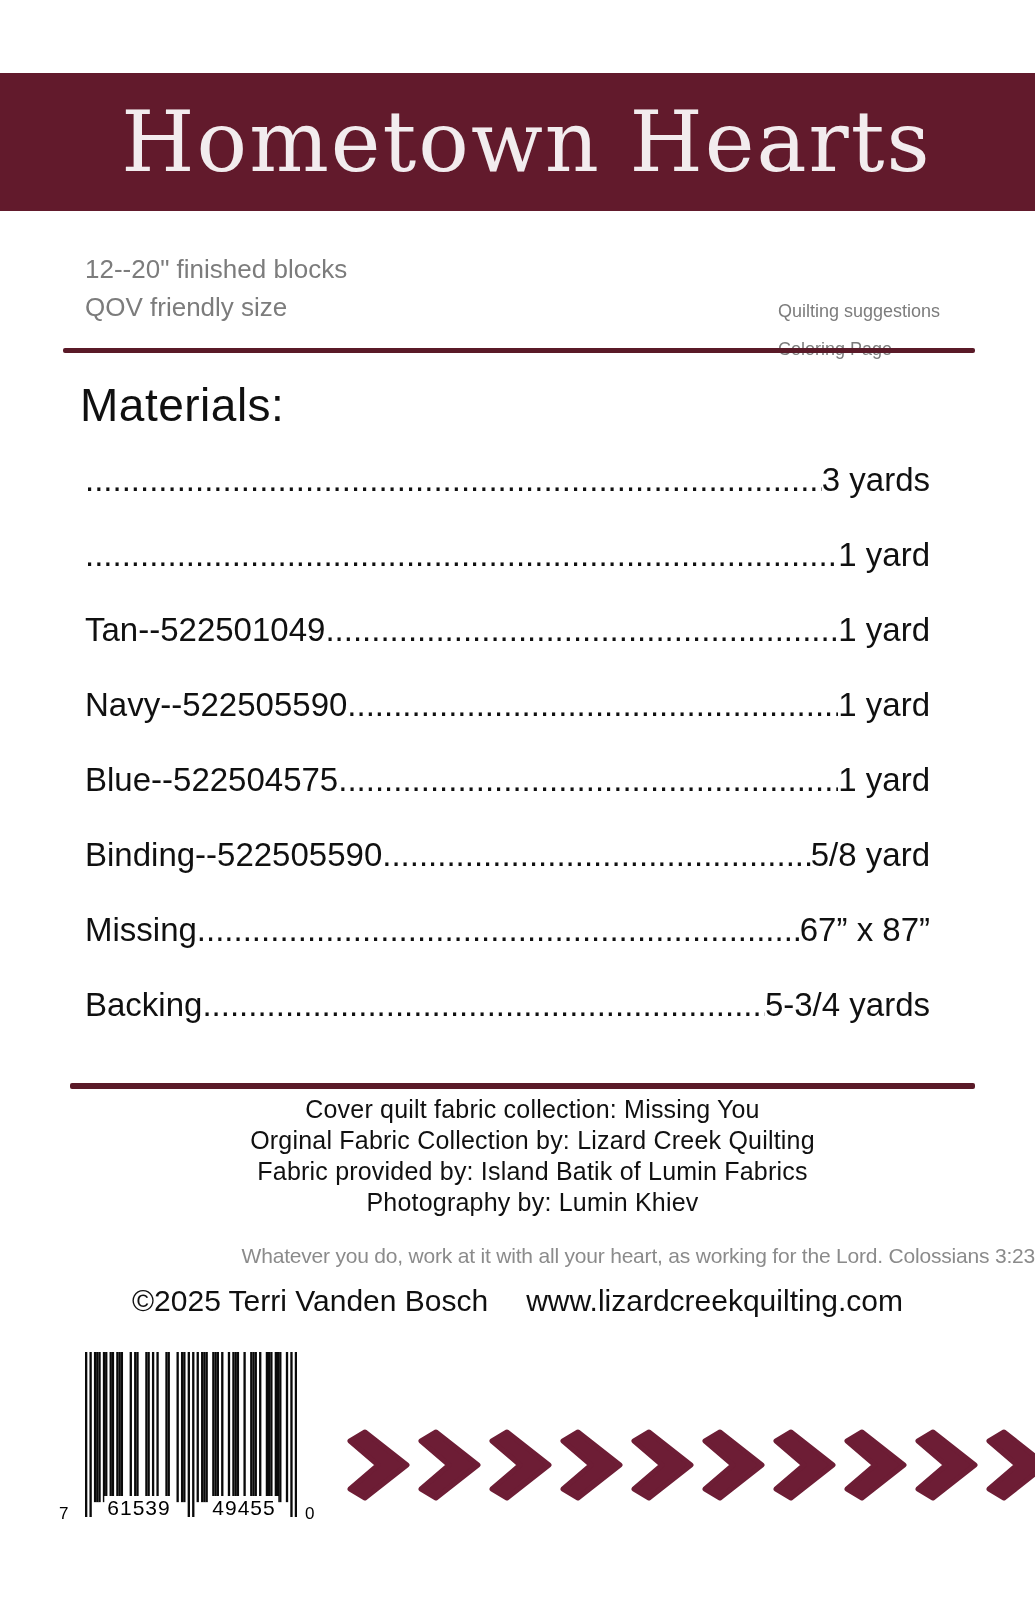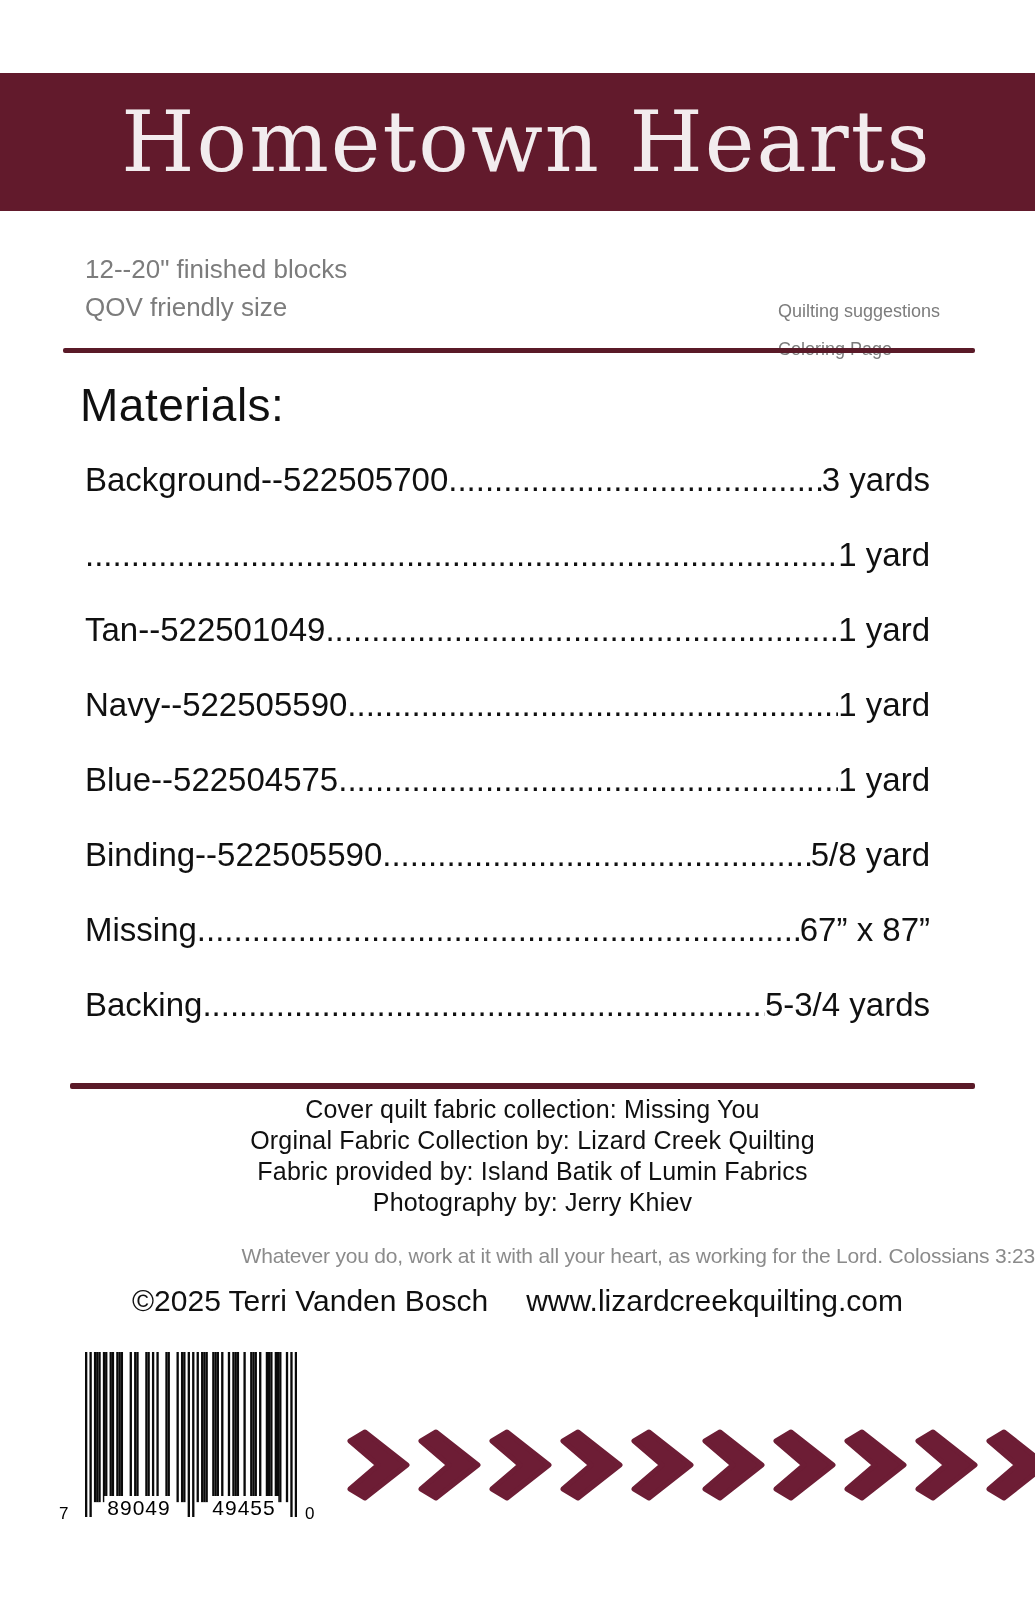--- a/index.html
+++ b/index.html
@@ -113,21 +113,20 @@
     <div>Quilting suggestions</div>
     <div>Coloring Page</div>
   </div>
 
   <div class="rule rule-1"></div>
 
   <div class="materials-heading">Materials:</div>
 
   <div class="materials-list">
     <div class="mrow">
-      <span class="mlabel">Background--522505700</span>
         <span class="leader"></span>
         <span class="mvalue">3 yards</span>
     </div>
     <div class="mrow">
         <span class="leader"></span>
         <span class="mvalue">1 yard</span>
     </div>
     <div class="mrow">
       <span class="mlabel">Tan--522501049</span>
         <span class="leader"></span>
@@ -159,21 +158,21 @@
         <span class="mvalue">5-3/4 yards</span>
     </div>
   </div>
 
   <div class="rule rule-2"></div>
 
   <div class="credits">
     <div>Cover quilt fabric collection: Missing You</div>
     <div>Orginal Fabric Collection by:  Lizard Creek Quilting</div>
     <div>Fabric provided by: Island Batik of Lumin Fabrics</div>
-    <div>Photography by: Jerry Khiev</div>
+    <div>Photography by: Lumin Khiev</div>
   </div>
 
   <div class="verse">Whatever you do, work at it with all your heart, as working for the Lord. Colossians 3:23</div>
 
   <div class="copyright">
     <span>©2025 Terri Vanden Bosch</span><span class="site">www.lizardcreekquilting.com</span>
   </div>
 
   <div class="barcode">
     <svg width="212" height="165" viewBox="0 0 95 100" preserveAspectRatio="none">
@@ -224,21 +223,21 @@
         <rect x="82" y="0" width="1.04" height="91" fill="#0a0a0a"></rect>
         <rect x="83" y="0" width="1.04" height="91" fill="#0a0a0a"></rect>
         <rect x="85" y="0" width="1.04" height="91" fill="#0a0a0a"></rect>
         <rect x="86" y="0" width="1.04" height="91" fill="#0a0a0a"></rect>
         <rect x="87" y="0" width="1.04" height="91" fill="#0a0a0a"></rect>
         <rect x="90" y="0" width="1.04" height="91" fill="#0a0a0a"></rect>
         <rect x="92" y="0" width="1.04" height="100" fill="#0a0a0a"></rect>
         <rect x="94" y="0" width="1.04" height="100" fill="#0a0a0a"></rect>
       </svg>
     <span class="bc-digit left">7</span>
-    <span class="bc-group g1">89049</span>
+    <span class="bc-group g1">61539</span>
     <span class="bc-group g2">49455</span>
     <span class="bc-digit right">0</span>
   </div>
 
   <div class="chevron-row">
       <svg width="64" height="72" viewBox="0 0 64 72">
         <polygon points="4,12 19,3 61,36 19,69 4,60 32,36" fill="var(--chevron)" stroke="var(--chevron)" stroke-width="5" stroke-linejoin="round"></polygon>
       </svg>
       <svg width="64" height="72" viewBox="0 0 64 72">
         <polygon points="4,12 19,3 61,36 19,69 4,60 32,36" fill="var(--chevron)" stroke="var(--chevron)" stroke-width="5" stroke-linejoin="round"></polygon>

